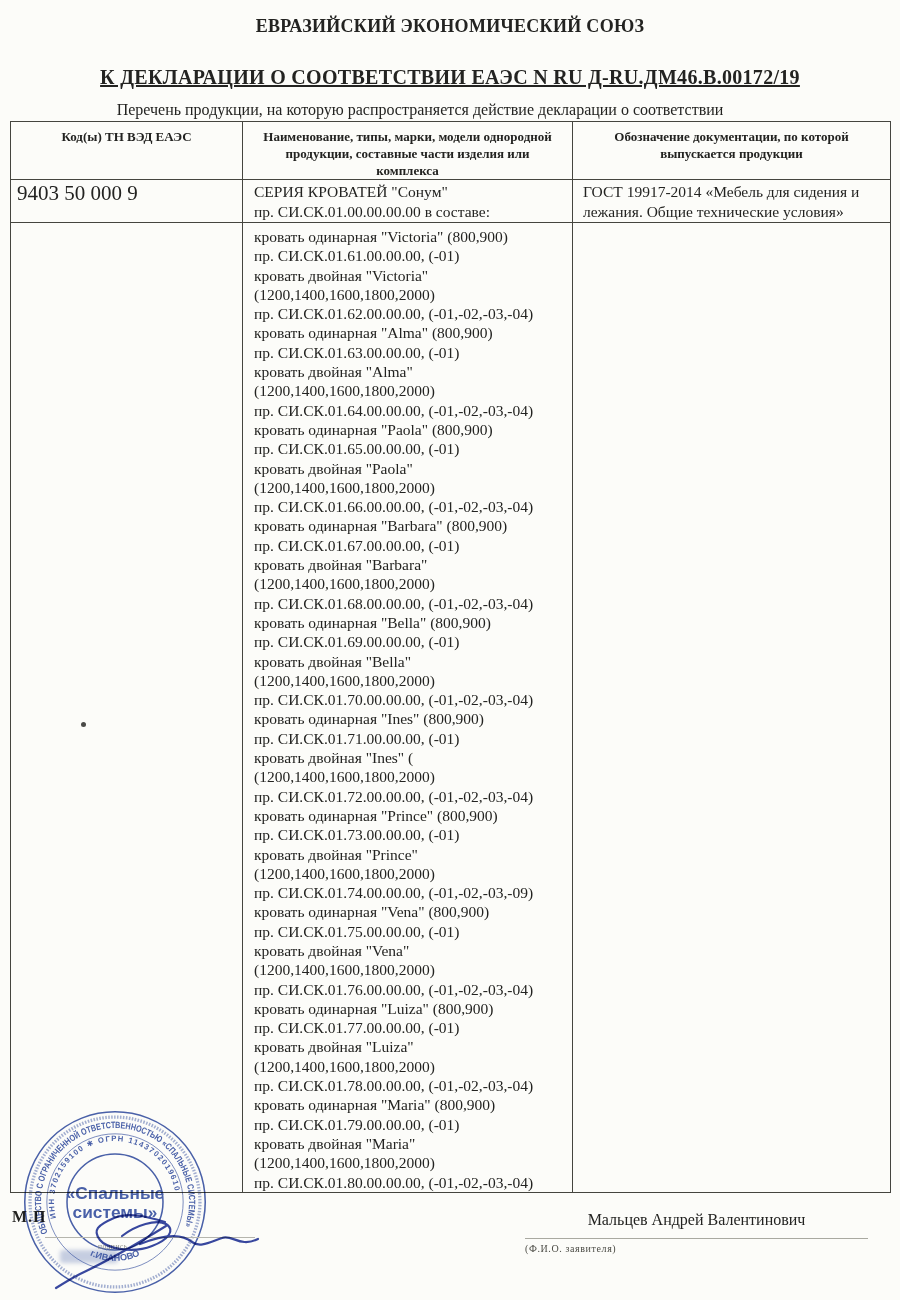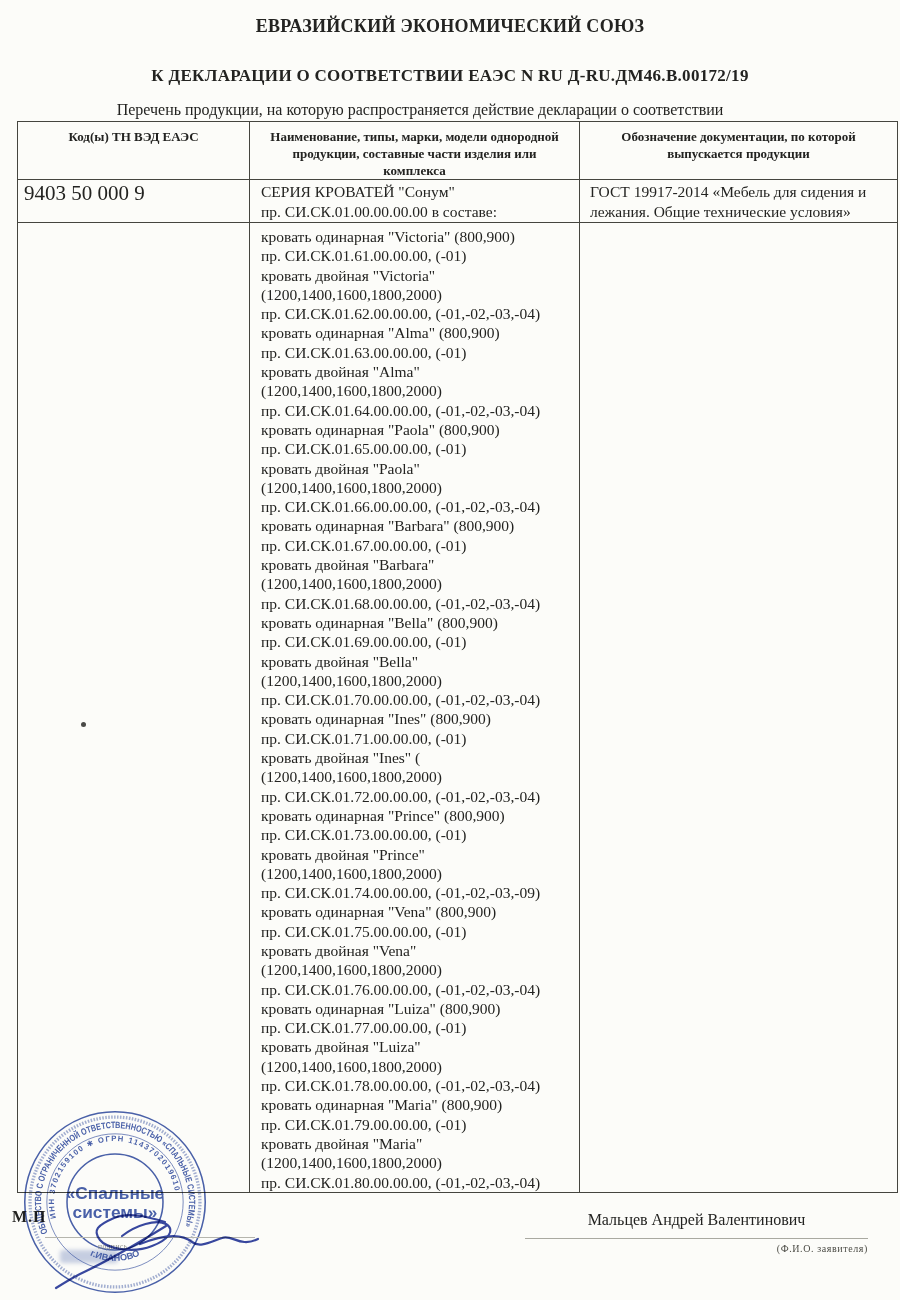--- a/index.html
+++ b/index.html
@@ -6,26 +6,26 @@
   #page{
     position:relative;width:900px;height:1300px;margin:0 auto;
     background:#fcfcf9;color:#232321;
     font-family:"Liberation Serif","DejaVu Serif",serif;
     overflow:hidden;
   }
   
   .title-line{position:absolute;left:0;width:900px;text-align:center;font-weight:bold;letter-spacing:.3px;}
   .t1{top:16px;font-size:18px;}
   .t2{top:38px;font-size:17px;}
-  .t3{top:66px;font-size:17px;}
+  .t3{top:66px;font-size:20px;text-decoration:underline;}
   .subtitle{position:absolute;left:0;top:101px;width:840px;text-align:center;font-size:16px;}
   
   table.decl{
     position:absolute;left:10px;top:121px;width:880px;
-    border-collapse:collapse;table-layout:fixed;margin-left:7px;
+    border-collapse:collapse;table-layout:fixed;
   }
   table.decl th,table.decl td{border:1.8px solid #45453f;vertical-align:top;overflow:hidden;}
   tr.tr-head{height:56px;}
   tr.tr-series{height:42px;}
   tr.tr-products{height:969px;}
   th.hcell{font-size:13px;font-weight:bold;line-height:17px;text-align:center;padding:6px 10px 0;}
   td.code-cell{padding:3px 4px 0 6px;font-size:21px;line-height:20px;}
   td.name-cell{padding:2px 2px 0 11px;font-size:15.5px;line-height:20px;}
   td.doc-cell{padding:2px 2px 0 10px;font-size:15.5px;line-height:20px;}
   td.products-cell{padding:4px 0 0 11px;font-size:15.5px;}
@@ -34,21 +34,21 @@
   .speck{position:absolute;left:81px;top:722px;width:5px;height:5px;border-radius:50%;background:#2a2a28;opacity:.85;}
   
   .mp-label{position:absolute;left:12px;top:1200px;font-size:16px;font-weight:bold;letter-spacing:1px;margin-top:8px;}
   .stamp-svg{position:absolute;left:17px;top:1106px;mix-blend-mode:multiply;opacity:.93;}
   .sign-svg{position:absolute;left:40px;top:1198px;mix-blend-mode:multiply;}
   .podpis-line{position:absolute;left:45px;top:1237px;width:210px;border-top:1px solid #b5b5ad;}
   .podpis-label{position:absolute;left:98px;top:1242px;font-size:7.5px;color:#8b8b83;letter-spacing:.5px;}
   .blur-patch{position:absolute;left:60px;top:1250px;width:58px;height:13px;background:rgba(70,95,170,.30);filter:blur(2px);border-radius:3px;}
   .signatory-name{position:absolute;left:525px;top:1211px;width:343px;text-align:center;font-size:16px;}
   .sign-line{position:absolute;left:525px;top:1238px;width:343px;border-top:1px solid #a9a9a1;}
-  .signatory-caption{position:absolute;left:525px;top:1243px;width:343px;text-align:right;font-size:10px;color:#4c4c46;letter-spacing:.6px;}
+  .signatory-caption{position:absolute;left:525px;top:1243px;width:343px;text-align:left;font-size:10px;color:#4c4c46;letter-spacing:.6px;}
   .stamp-center-text{font-family:"Liberation Sans","DejaVu Sans",sans-serif;font-weight:bold;}
   .ring-text{font-family:"Liberation Sans","DejaVu Sans",sans-serif;font-weight:bold;}
 </style>
 </head>
 <body>
 
 <div id="page">
 
   <div class="title-line t1">ЕВРАЗИЙСКИЙ ЭКОНОМИЧЕСКИЙ СОЮЗ</div>
   <div class="title-line t3">К ДЕКЛАРАЦИИ О СООТВЕТСТВИИ ЕАЭС N RU Д-RU.ДМ46.В.00172/19</div>

